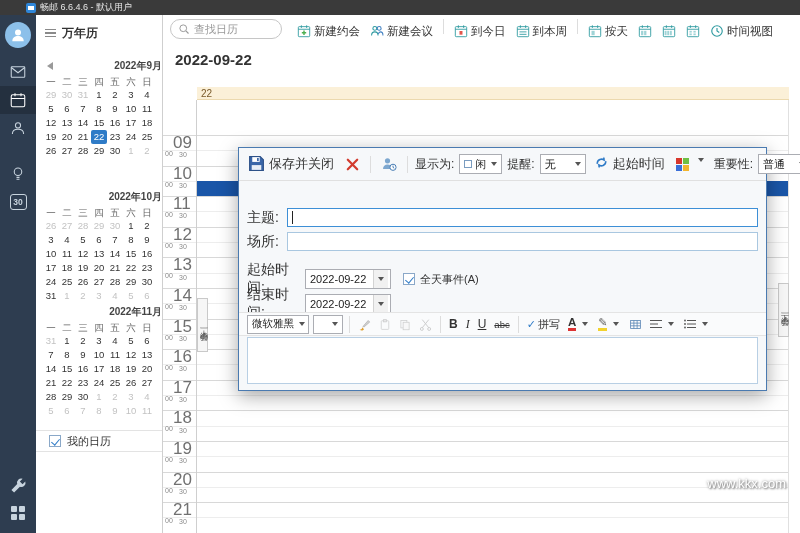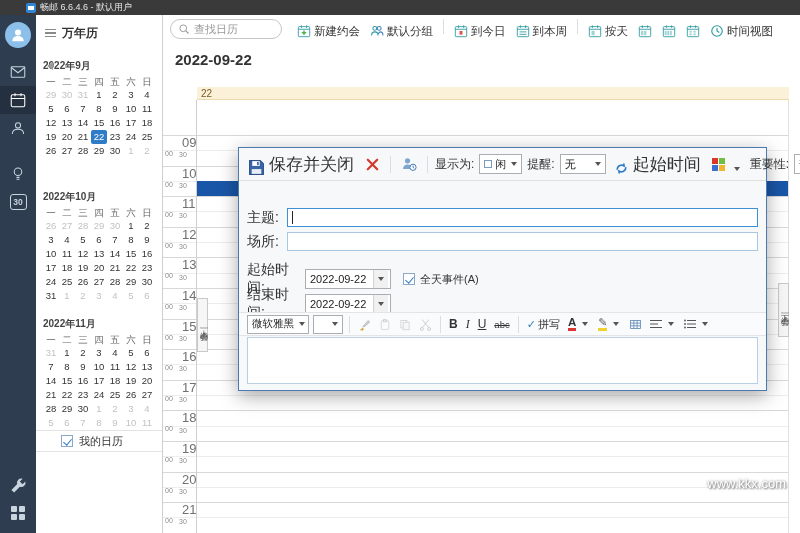--- a/index.html
+++ b/index.html
@@ -25,33 +25,33 @@
 
   
   #sidepanel{position:absolute;left:36px;top:15px;width:127px;height:518px;background:#fff;border-right:1px solid #cfcfcf;z-index:60}
   .panel-header{height:36px;display:flex;align-items:center;gap:6px;padding:0 0 0 9px}
   .menu-icon{width:11px;display:inline-flex;flex-direction:column;gap:2px}
   .menu-icon i{height:1.6px;background:#8a8a8a;display:block}
   .panel-title{font-size:12px;font-weight:bold;color:#333}
   #mini-months{padding:8px 0 0 7px}
   .month{margin-bottom:6px}
   .month.m0{margin-bottom:32px}
-  .month.m1{margin-bottom:14px}
-  .mtr{position:relative;height:14px;text-align:left;margin-bottom:2px}
+  .month.m1{margin-bottom:2px}
+  .mtr{position:relative;height:14px;text-align:right;margin-bottom:2px}
   .mtitle{font-size:10px;font-weight:bold;color:#444}
   .prev{position:absolute;left:4px;top:3px;width:0;height:0;border-top:4px solid transparent;border-bottom:4px solid transparent;border-right:6px solid #9a9a9a;cursor:pointer}
   .mgrid{display:grid;grid-template-columns:repeat(7,16px)}
   .wd{font-size:9.5px;color:#666;text-align:center;height:13px;line-height:13px}
   .dc{font-size:9.5px;color:#333;text-align:center;height:14px;line-height:14px;cursor:pointer}
   .dc.o{color:#c2c2c2}
   .dc.s{background:#2e7bc7;color:#fff;border-radius:2px}
   #calendar-groups{position:absolute;left:0;right:0;top:415px}
   .grow{height:22px;display:flex;align-items:center;gap:6px;border-top:1px solid #e3e3e3;padding-left:9px;cursor:pointer}
   .grow:last-child{border-bottom:1px solid #e3e3e3}
-  .grow.indent{padding-left:25px}
+  .grow.indent{padding-left:13px}
   .cb{width:12px;height:12px;border:1px solid #8aa8c8;background:#fff;position:relative;flex:0 0 auto}
   .cb.ck:after{content:"";position:absolute;left:2.5px;top:1px;width:4px;height:7px;border:solid #2e7bc7;border-width:0 1.8px 1.8px 0;transform:rotate(40deg)}
   .glabel{font-size:11px;color:#333}
 
   
   #main{position:absolute;left:163px;top:15px;width:637px;height:518px;background:#fff}
   #main-toolbar{position:absolute;left:7px;top:4px;right:0;height:24px;display:flex;}
   .searchbox{display:inline-flex;align-items:center;width:112px;height:20px;border:1px solid #c6c6c6;border-radius:10px;padding:0 7px;gap:4px;background:#fff;margin-right:10px;flex:0 0 auto}
   .searchbox input{border:0;outline:0;width:100%;font-size:11px;color:#333;font-family:inherit;background:transparent}
   .searchbox input::placeholder{color:#999}
@@ -64,21 +64,21 @@
   #band1{position:absolute;left:34px;top:58px;width:592px;height:14px;background:#f6d79c;border-top:1px solid #e4b96a;color:#98591a;font-weight:bold;font-size:10.5px;line-height:14px;padding-left:4px}
   #band2{position:absolute;left:34px;top:72px;width:592px;height:13px;background:#fbf0d8;border-bottom:1px solid #ecd9ae;color:#7a5a2a;font-size:10px;line-height:13px;padding-left:4px}
 
   
   #grid{position:absolute;left:0;top:85px;width:637px;height:433px;overflow:hidden}
   #gutter{position:absolute;left:0;top:0;bottom:0;width:34px;border-right:1px solid #cfcfcf;padding-top:35px}
   #day-col{position:absolute;left:34px;top:0;bottom:0;width:592px;border-right:1px solid #e0e0e0;padding-top:35px}
   .gslot,.dslot{height:15.3px;border-top:1px solid #ededed}
   .gslot:first-child,.dslot:first-child{border-top-color:#d8d8d8}
   .gslot.hh,.dslot.hh{border-top-color:#d8d8d8}
-  .ghr{font-size:13px;color:#707070;margin-left:19px;line-height:14px;display:inline-block}
+  .ghr{font-size:17px;color:#707070;margin-left:10px;line-height:14px;display:inline-block}
   .gm{font-size:7px;color:#8a8a8a;margin-left:2px;vertical-align:4px}
   .g30{margin-left:16px}
   .dslot{cursor:pointer}
   .dslot.sel{background:#1a56a8;border-top-color:#1a56a8}
   .side-tab{position:absolute;width:11px;height:54px;background:#f6f6f6;border:1px solid #c9c9c9;display:flex;align-items:center;justify-content:center;writing-mode:vertical-rl;font-size:8px;color:#555;letter-spacing:1px;cursor:pointer;z-index:5}
   #prev-tab{left:34px;top:198px}
   #next-tab{left:615px;top:183px}
 
   
   #watermark{position:absolute;right:14px;top:476px;text-align:right;z-index:40;pointer-events:none}
@@ -87,21 +87,21 @@
 
   
   #dialog{position:absolute;left:238px;top:147px;width:529px;height:244px;background:#f6f8fa;border:1px solid #4a7ab0;box-shadow:0 5px 18px rgba(0,0,0,.35);z-index:60}
   .dlg-titlebar{height:24px;display:flex;align-items:center;padding-left:6px;gap:5px;background:#fbfcfd;border-bottom:1px solid #e6e6e6}
   .dlg-title{font-size:11px;color:#333;flex:1}
   .win-btn{width:28px;height:22px;display:flex;align-items:center;justify-content:center;cursor:pointer}
   .wb-min i{display:block;width:9px;height:0;border-bottom:1.4px solid #444}
   .wb-max i{display:block;width:8px;height:8px;border:1.2px solid #444}
   .wb-close{font-size:0}
   .dlg-toolbar{height:33px;display:flex;align-items:center;padding:0 6px;gap:5px;border-bottom:1px solid #e0e0e0;white-space:nowrap}
-  .dtb{display:inline-flex;align-items:flex-end;gap:4px;background:none;border:0;font-size:17px;color:#333;padding:2px 3px;cursor:pointer;font-family:inherit}
+  .dtb{display:inline-flex;align-items:flex-start;gap:4px;background:none;border:0;font-size:13px;color:#333;padding:2px 3px;cursor:pointer;font-family:inherit}
   .dsep{width:1px;height:17px;background:#ddd;margin:0 2px;flex:0 0 auto}
   .dlabel{font-size:12px;color:#333}
   .combo{display:inline-flex;align-items:center;height:20px;border:1px solid #abadb3;background:#fff;padding:0 2px 0 4px;font-size:11px;color:#222;cursor:pointer}
   .carrow{width:0;height:0;border-left:3.5px solid transparent;border-right:3.5px solid transparent;border-top:4px solid #555;margin-left:5px;margin-right:2px}
   .fb-sq{width:8px;height:8px;border:1px solid #7a9cc0;background:#fff;margin-right:3px}
   .palette{width:13px;height:13px;display:grid;grid-template-columns:6px 6px;grid-template-rows:6px 6px;gap:1px}
   .palette .p1{background:#d8372c}.palette .p2{background:#6fbf44}.palette .p3{background:#3a6fd8}.palette .p4{background:#f2b52e}
   .overflow-arrow{width:0;height:0;border-left:4px solid transparent;border-right:4px solid transparent;border-top:5px solid #666;margin-left:2px;cursor:pointer}
   .drow{position:absolute;left:8px;right:8px;display:flex;align-items:center}
   .flabel{font-size:14px;color:#333;flex:0 0 auto}
@@ -388,21 +388,21 @@
       </button>
       <button class="tbtn">
         <span class="ticon">
           <svg width="14" height="14" viewBox="0 0 16 16" fill="none" stroke-width="1.2">
             <circle cx="5.5" cy="5" r="2.2" stroke="#2e9aa0"></circle>
             <circle cx="10.5" cy="5" r="2.2" stroke="#3f7fc1"></circle>
             <path d="M1.8 13c0-2.6 1.8-4 3.7-4s3.7 1.4 3.7 4" stroke="#2e9aa0"></path>
             <path d="M9.5 11.5c.4-1.7 1.4-2.5 2.5-2.5 1.6 0 2.8 1.6 2.8 4" stroke="#3f7fc1"></path>
           </svg>
         </span>
-        <span class="tlabel">默认分组</span>
+        <span class="tlabel">新建会议</span>
       </button>
       <span class="tsep"></span>
       <button class="tbtn">
         <span class="ticon">
           <svg width="14" height="14" viewBox="0 0 16 16" fill="none">
             <rect x="1.5" y="3" width="13" height="11.5" rx="1" stroke="#2e9aa0"></rect>
             <path d="M1.5 6h13" stroke="#2e9aa0"></path>
             <path d="M5 1.5v3M11 1.5v3" stroke="#2e9aa0"></path>
             <rect x="6.3" y="8" width="3.4" height="4.2" fill="#e2574c"></rect>
           </svg>

